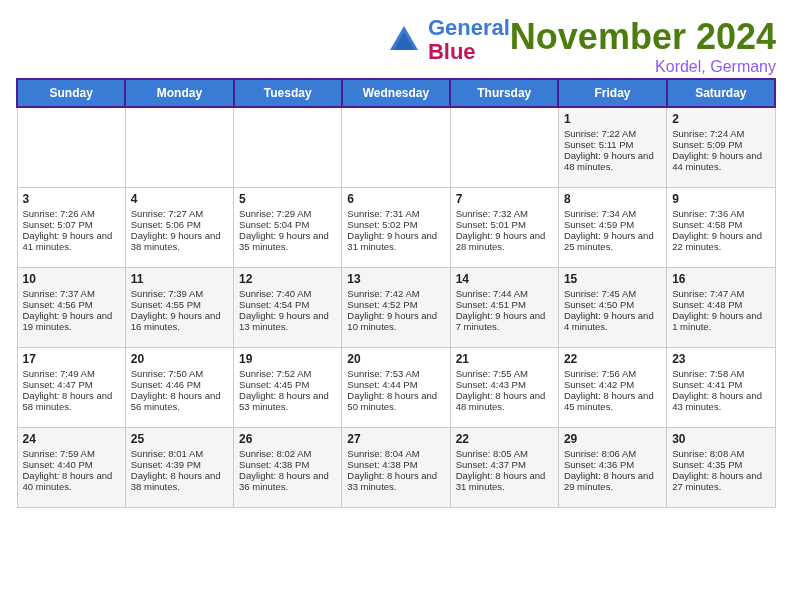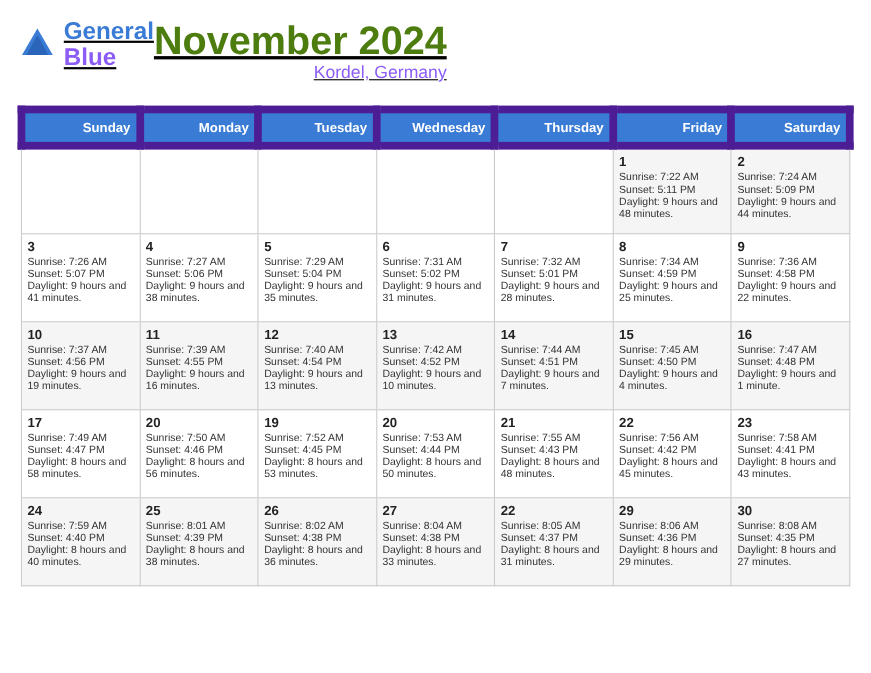--- a/index.html
+++ b/index.html
@@ -5,24 +5,23 @@
     * { box-sizing: border-box; margin: 0; padding: 0; }
     body {
       font-family: Arial, sans-serif;
       background: #fff;
       width: 792px;
       min-height: 612px;
       padding: 16px;
     }
     .header-area {
       display: flex;
-      justify-content: flex-start;
+      justify-content: flex-end;
       align-items: flex-start;
-      margin-bottom: 20px;
-      text-decoration: underline;
+      margin-bottom: 2px;
     }
     .logo {
       display: flex;
       align-items: center;
     }
     .logo-text {
       font-size: 22px;
       font-weight: bold;
       color: #1a1a1a;
       line-height: 1.1;
@@ -51,23 +50,23 @@
     table {
       width: 100%;
       border-collapse: collapse;
       table-layout: fixed;
     }
     thead th {
       background-color: #3a7bd5;
       color: #fff;
       font-size: 12px;
       font-weight: bold;
-      text-align: right;
+      text-align: center;
       padding: 6px 5px;
-      border: 7px solid #4c1d95;
+      border: 2px solid #4c1d95;
     }
     tbody td {
       border: 1px solid #ccc;
       vertical-align: top;
       padding: 4px 5px;
       font-size: 9.5px;
       color: #333;
       height: 80px;
       background: #fff;
     }
@@ -91,21 +90,21 @@
 <div class="header-area">
   <div class="logo">
     <div class="logo-icon">
       <svg width="36" height="36" viewBox="0 0 36 36">
         <polygon points="18,4 32,28 4,28" fill="#3a7bd5"></polygon>
         <polygon points="18,10 28,28 8,28" fill="#1a4fa0" opacity="0.5"></polygon>
       </svg>
     </div>
     <div class="logo-text">
       <span>General</span><br>
-      <span style="color:#8b5cf6;">Blue</span>
+      <span style="color:#be185d;">Blue</span>
     </div>
   </div>
   <div class="title-area">
     <div class="month-title">November 2024</div>
     <div class="location">Kordel, Germany</div>
   </div>
 </div>
 
 <table>
   <thead>

